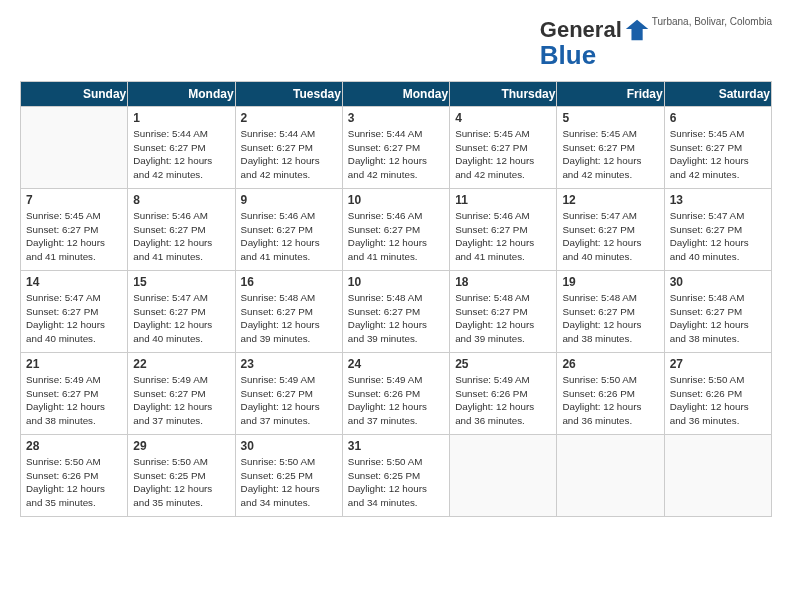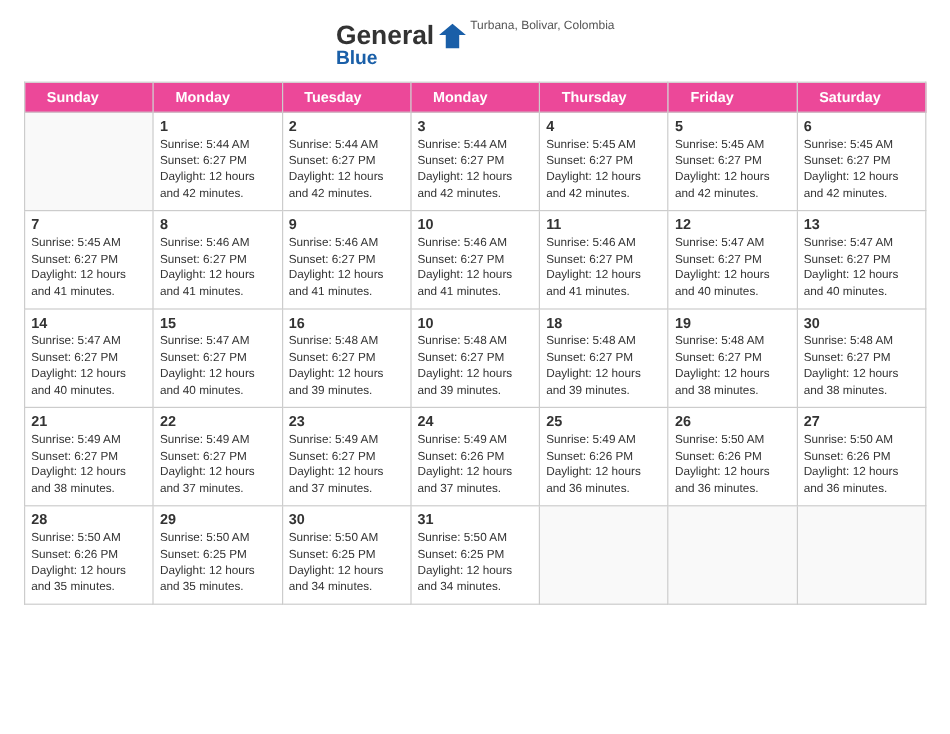--- a/index.html
+++ b/index.html
@@ -10,21 +10,21 @@
       background: #fff;
       overflow: hidden;
     }
     .page {
       width: 792px;
       height: 612px;
       padding: 16px 20px;
     }
     .header {
       display: flex;
-      justify-content: center;
+      justify-content: flex-end;
       align-items: flex-start;
       margin-bottom: 10px;
     }
     .logo {
       display: flex;
       align-items: center;
     }
     .logo-icon {
       width: 28px;
       height: 28px;
@@ -42,24 +42,24 @@
     .location-title {
       font-size: 10px;
       color: #555;
     }
     .calendar {
       width: 100%;
       border-collapse: collapse;
       font-size: 10.5px;
     }
     .calendar th {
-      background: #ec4899;
+      background: #0c4a6e;
       color: #fff;
-      text-align: left;
-      padding: 5px 18px;
+      text-align: right;
+      padding: 5px 1px;
       font-size: 12px;
       border: 1px solid #ccc;
     }
     .calendar td {
       border: 1px solid #ccc;
       vertical-align: top;
       padding: 4px 5px;
       width: 106px;
       height: 82px;
     }
@@ -84,21 +84,21 @@
 <div class="page">
   <div class="header">
     <div class="logo">
       <div>
         <div style="display:flex;align-items:center;">
           <span style="font-size:22px;font-weight:bold;color:#333;">General</span>
           <svg class="logo-icon" viewBox="0 0 30 30">
             <polygon points="14,4 26,14 20,14 20,26 8,26 8,14 2,14" fill="#1a5fa8"></polygon>
           </svg>
         </div>
-        <div style="font-size:16px;font-weight:bold;color:#1a5fa8;margin-top:-4px;">Blue</div>
+        <div style="font-size:26px;font-weight:bold;color:#1a5fa8;margin-top:-4px;">Blue</div>
       </div>
     </div>
     <div class="title-block">
       <div class="location-title">Turbana, Bolivar, Colombia</div>
     </div>
   </div>
 
   <table class="calendar">
     <thead>
       <tr>

